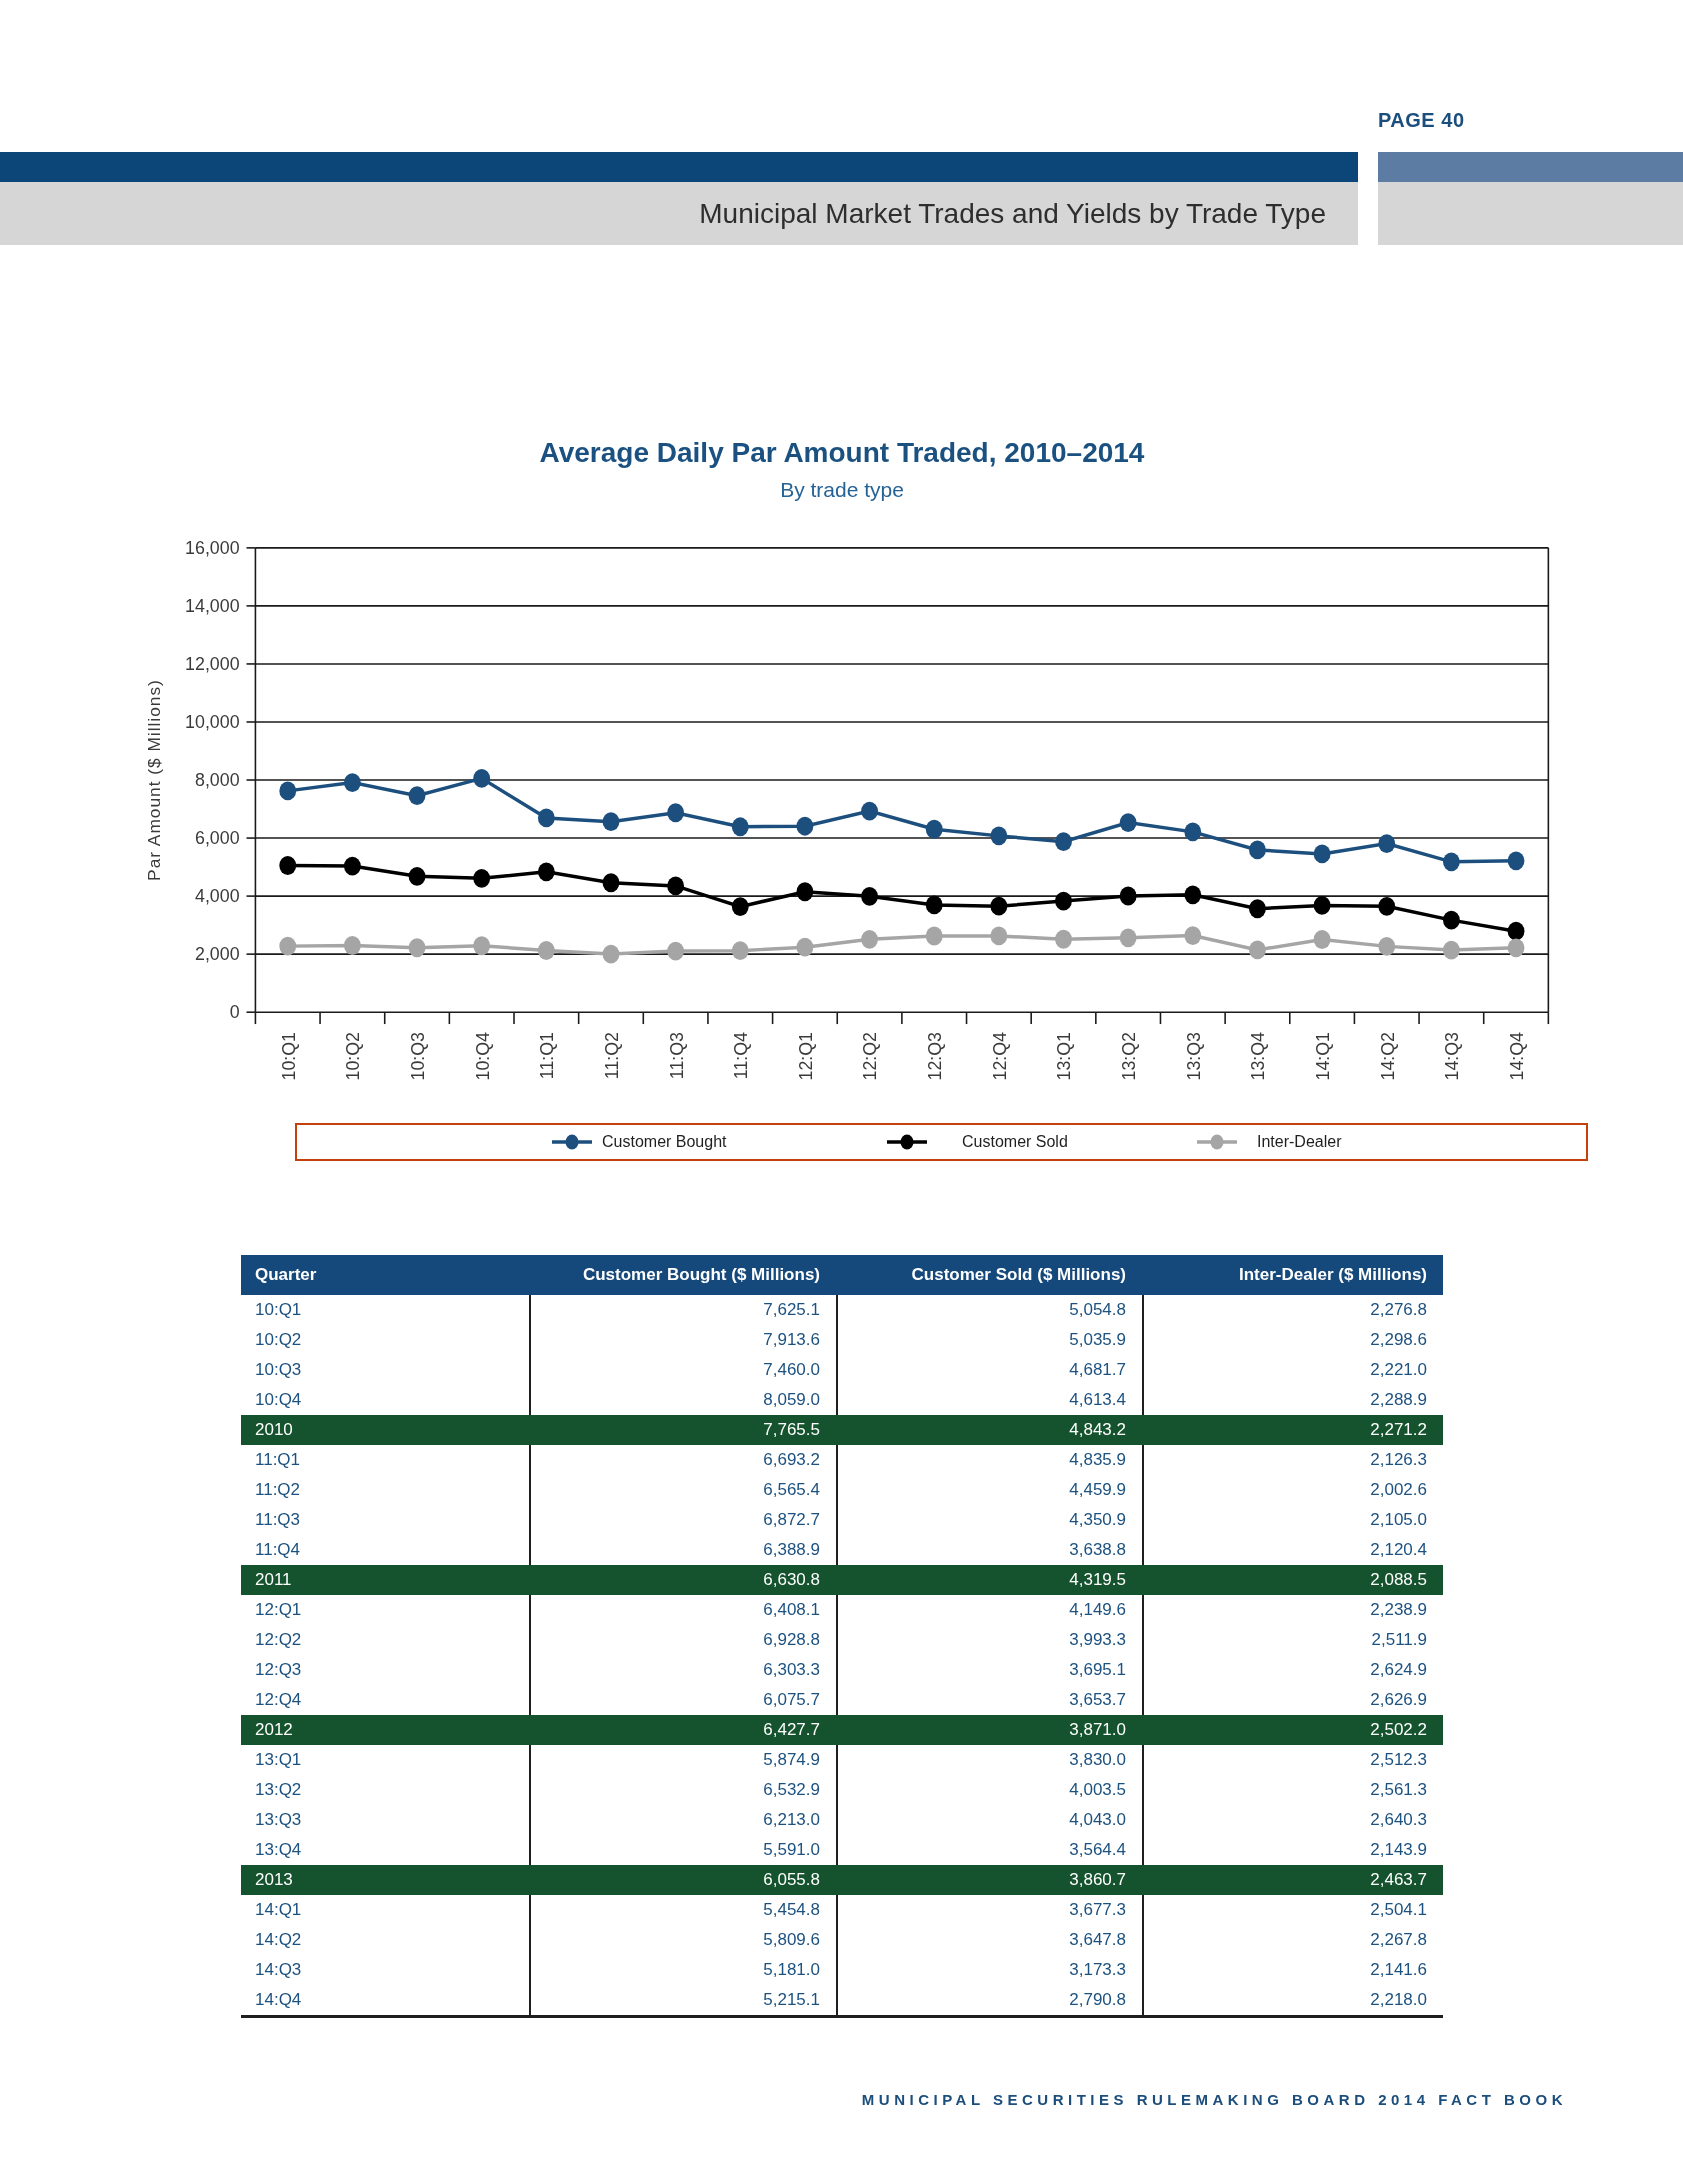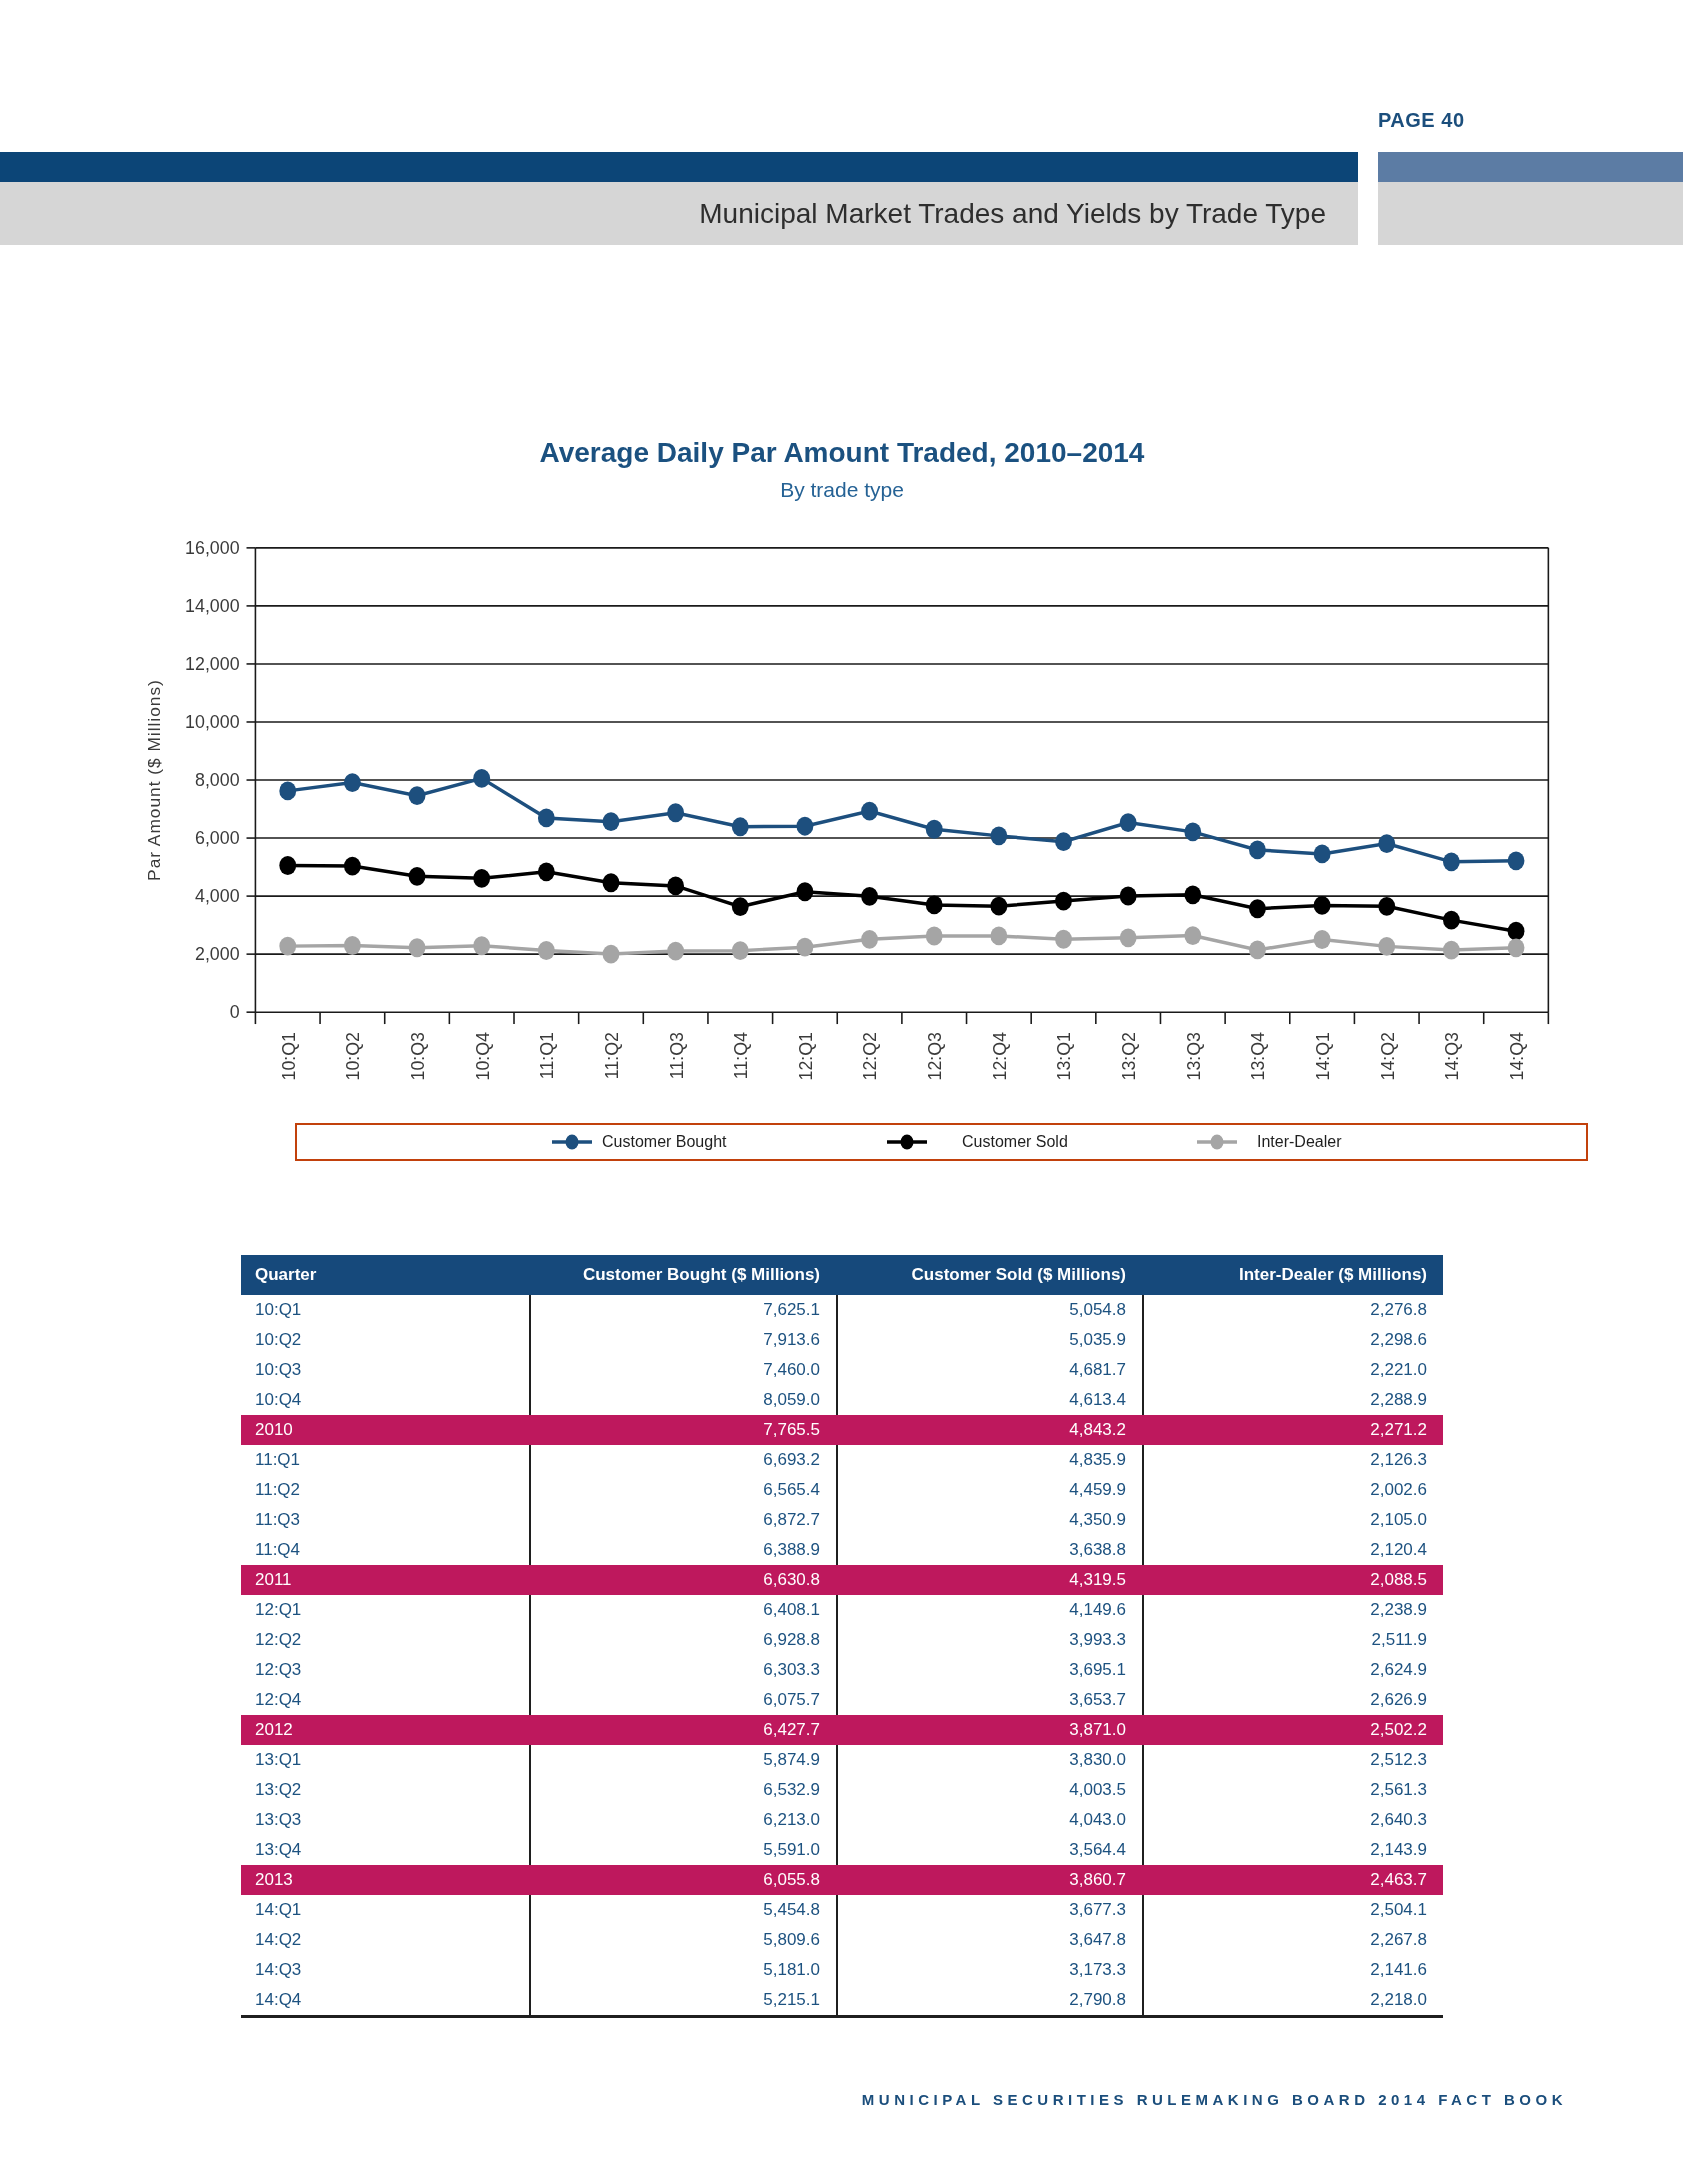--- a/index.html
+++ b/index.html
@@ -32,21 +32,21 @@
   .thead{display:flex;height:40px;background:#16497b;color:#ffffff;font-weight:bold;font-size:17px;}
   .trow{display:flex;height:30px;font-size:17px;}
   .tc{display:flex;align-items:center;box-sizing:border-box;height:100%;}
   .c0{width:288px;padding-left:14px;justify-content:flex-start;}
   .c1{width:307px;}
   .c2{width:306px;}
   .c3{width:301px;}
   .num{justify-content:flex-end;padding-right:16px;}
   .quarter{color:#1d5280;background:#ffffff;}
   .quarter .c1,.quarter .c2,.quarter .c3{border-left:2px solid #1f1f1f;}
-  .summary{background:#be185d;color:#ffffff;}
+  .summary{background:#14532d;color:#ffffff;}
   
   .footer{position:absolute;top:2091px;right:116px;font-size:15px;font-weight:bold;
     letter-spacing:4.5px;color:#1b4e7c;}
 </style>
 </head>
 <body>
 
 <div class="page-label">PAGE 40</div>
 <div class="bar-navy"></div>
 <div class="bar-slate"></div>

